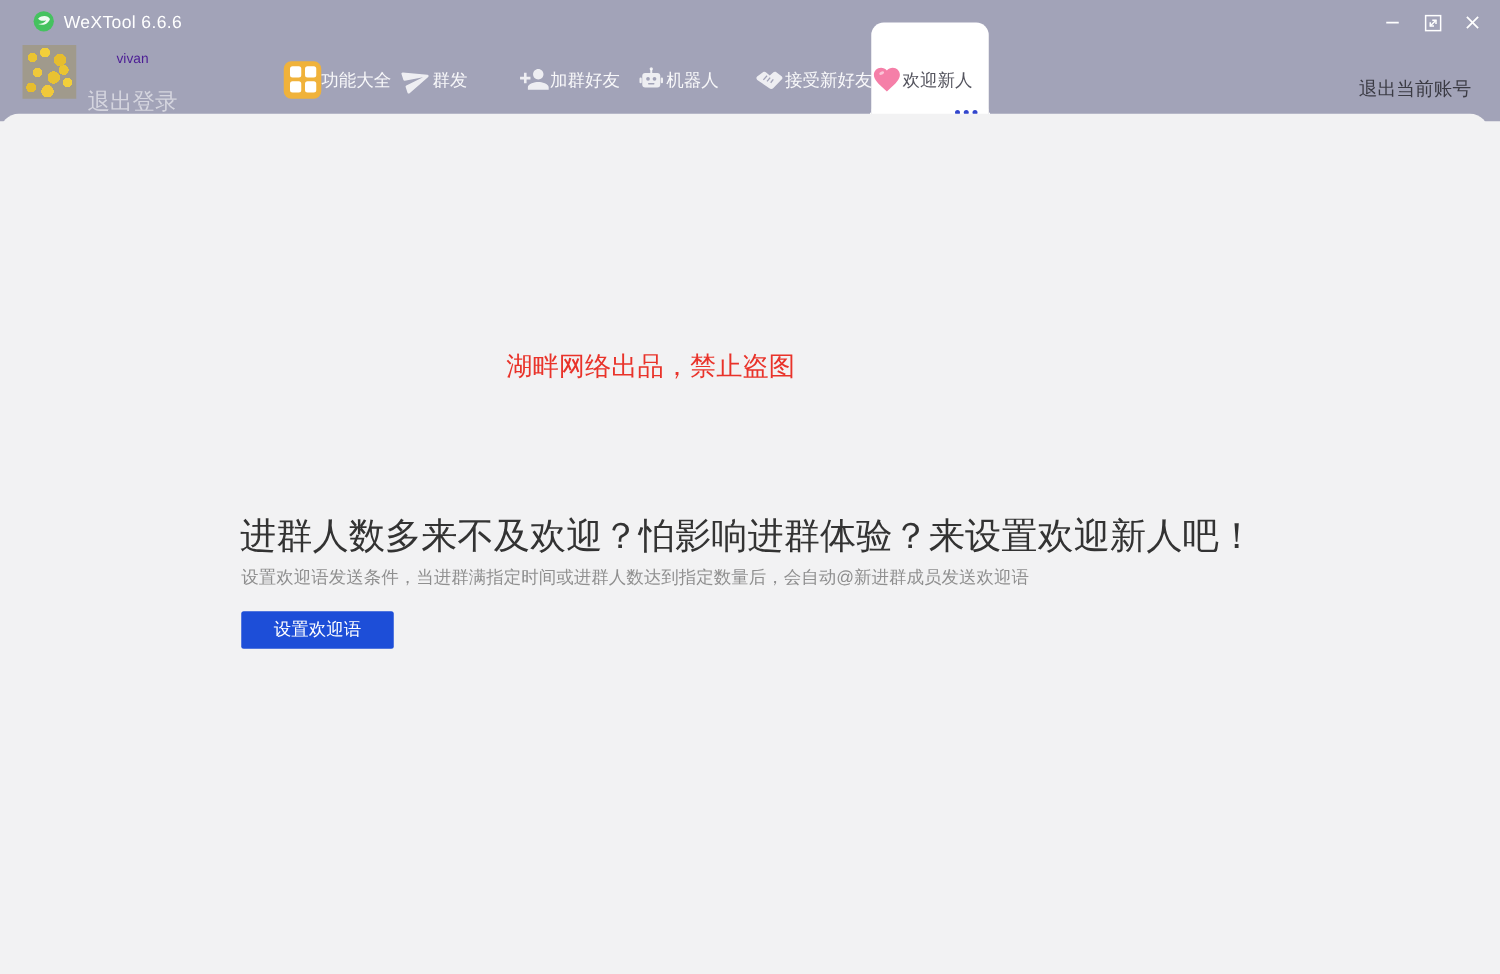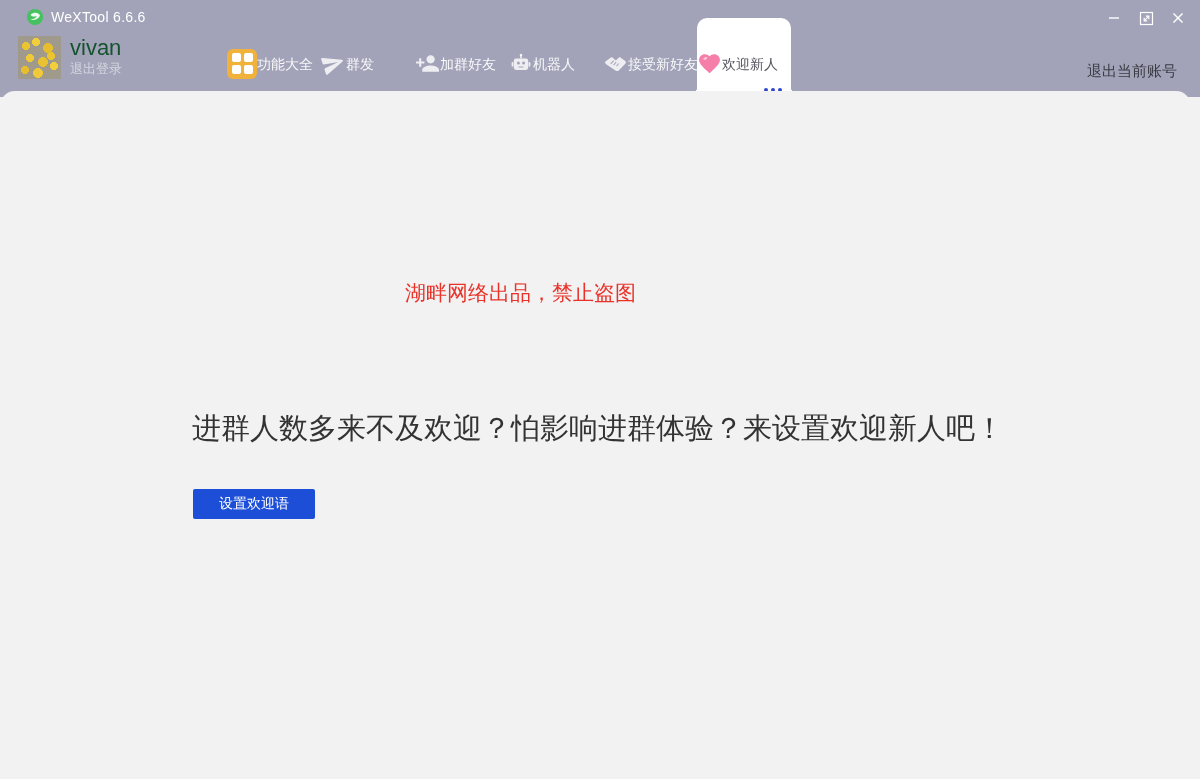--- a/index.html
+++ b/index.html
@@ -30,22 +30,22 @@
       radial-gradient(circle 4px at 18px 6px,#f2cf3a 98%,transparent),
       radial-gradient(circle 5px at 30px 12px,#e6bd2e 98%,transparent),
       radial-gradient(circle 4px at 12px 22px,#f0c93a 98%,transparent),
       radial-gradient(circle 5px at 25px 26px,#e9c232 98%,transparent),
       radial-gradient(circle 4px at 36px 30px,#f2cf3a 98%,transparent),
       radial-gradient(circle 4px at 7px 34px,#e6bd2e 98%,transparent),
       radial-gradient(circle 5px at 20px 37px,#f0c93a 98%,transparent),
       radial-gradient(circle 4px at 33px 20px,#eac431 98%,transparent);
   }
   .user-text{ margin-left:9px; padding-top:2px; }
-  .user-name{ color:#14532d; font-size:22px; line-height:19px; }
-  .user-logout{ color:rgba(255,255,255,.55); font-size:13px; line-height:16px; margin-top:4px; cursor:pointer; }
+  .user-name{ color:#4c1d95; font-size:11px; line-height:19px;text-align:center; }
+  .user-logout{ color:rgba(255,255,255,.55); font-size:18px; line-height:16px; margin-top:16px; cursor:pointer; }
 
   .nav{ position:absolute; left:227px; top:18px; height:79px; display:flex; }
   .tab{
     width:94px; height:79px; position:relative;
     display:flex; align-items:center;
     padding-top:12px; color:rgba(255,255,255,.92); cursor:pointer;
   }
   .tab .icon-wrap{ height:32px; display:flex; align-items:center; justify-content:center; }
   .tab .tab-label{ font-size:14px; margin-top:3px; white-space:nowrap; }
   .tab svg{ display:block; }
@@ -207,14 +207,15 @@
     </div>
 
   </div>
 
   <div class="logout-account">退出当前账号</div>
 </div>
 
 <div class="content">
   <div class="watermark">湖畔网络出品，禁止盗图</div>
   <div class="headline">进群人数多来不及欢迎？怕影响进群体验？来设置欢迎新人吧！</div>
+  <div class="description">设置欢迎语发送条件，当进群满指定时间或进群人数达到指定数量后，会自动@新进群成员发送欢迎语</div>
   <button class="cta-button">设置欢迎语</button>
 </div>
 
 </body></html>

